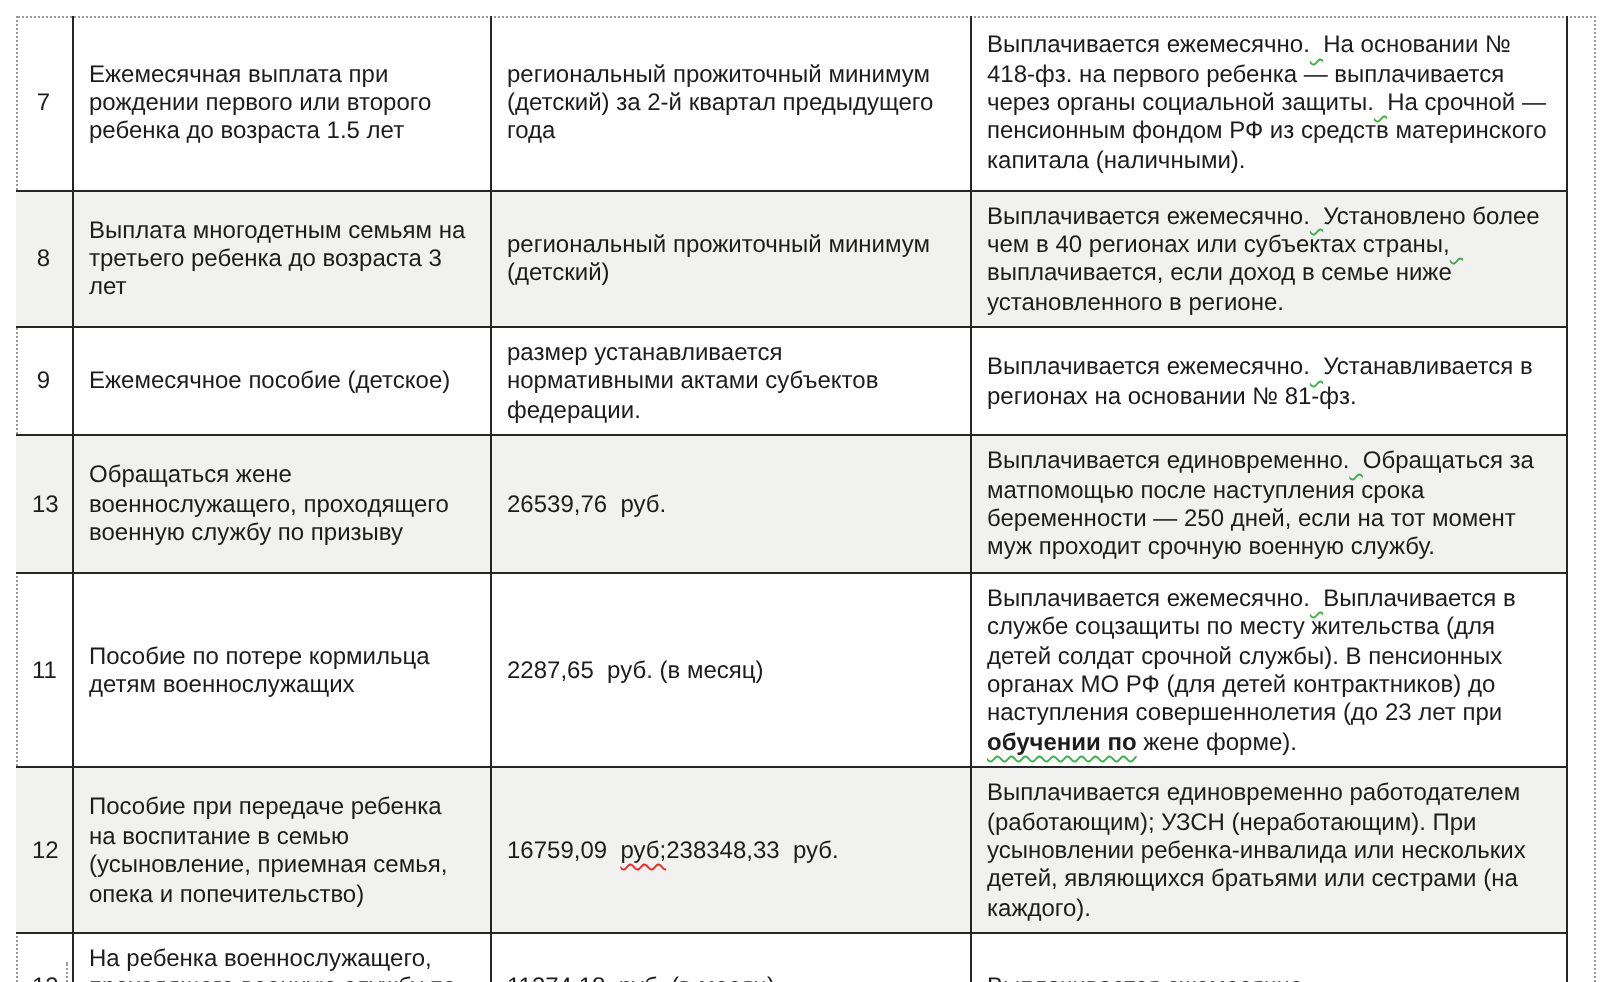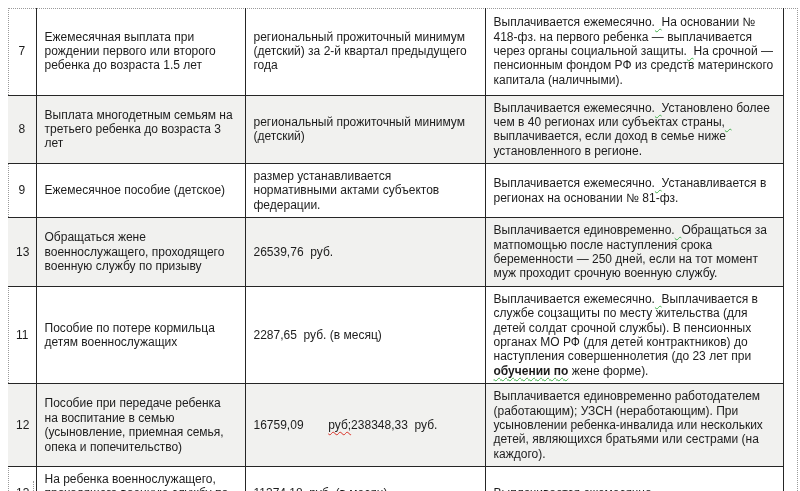--- a/index.html
+++ b/index.html
@@ -49,21 +49,20 @@
   .sq-green {
     text-decoration: underline wavy #3fae4a 1px;
     text-decoration-skip-ink: none;
     text-underline-offset: 2px;
     font-weight: bold;
   }
   .sq-red {
     text-decoration: underline wavy #d93025 1px;
     text-decoration-skip-ink: none;
     text-underline-offset: 2px;
-    margin-left: 18px;
   }
 </style>
 </head>
 <body>
 
 <div class="boundary b-top"></div>
 <div class="boundary b-left"></div>
 <div class="boundary b-right"></div>
 <div class="boundary b-stub"></div>
 

